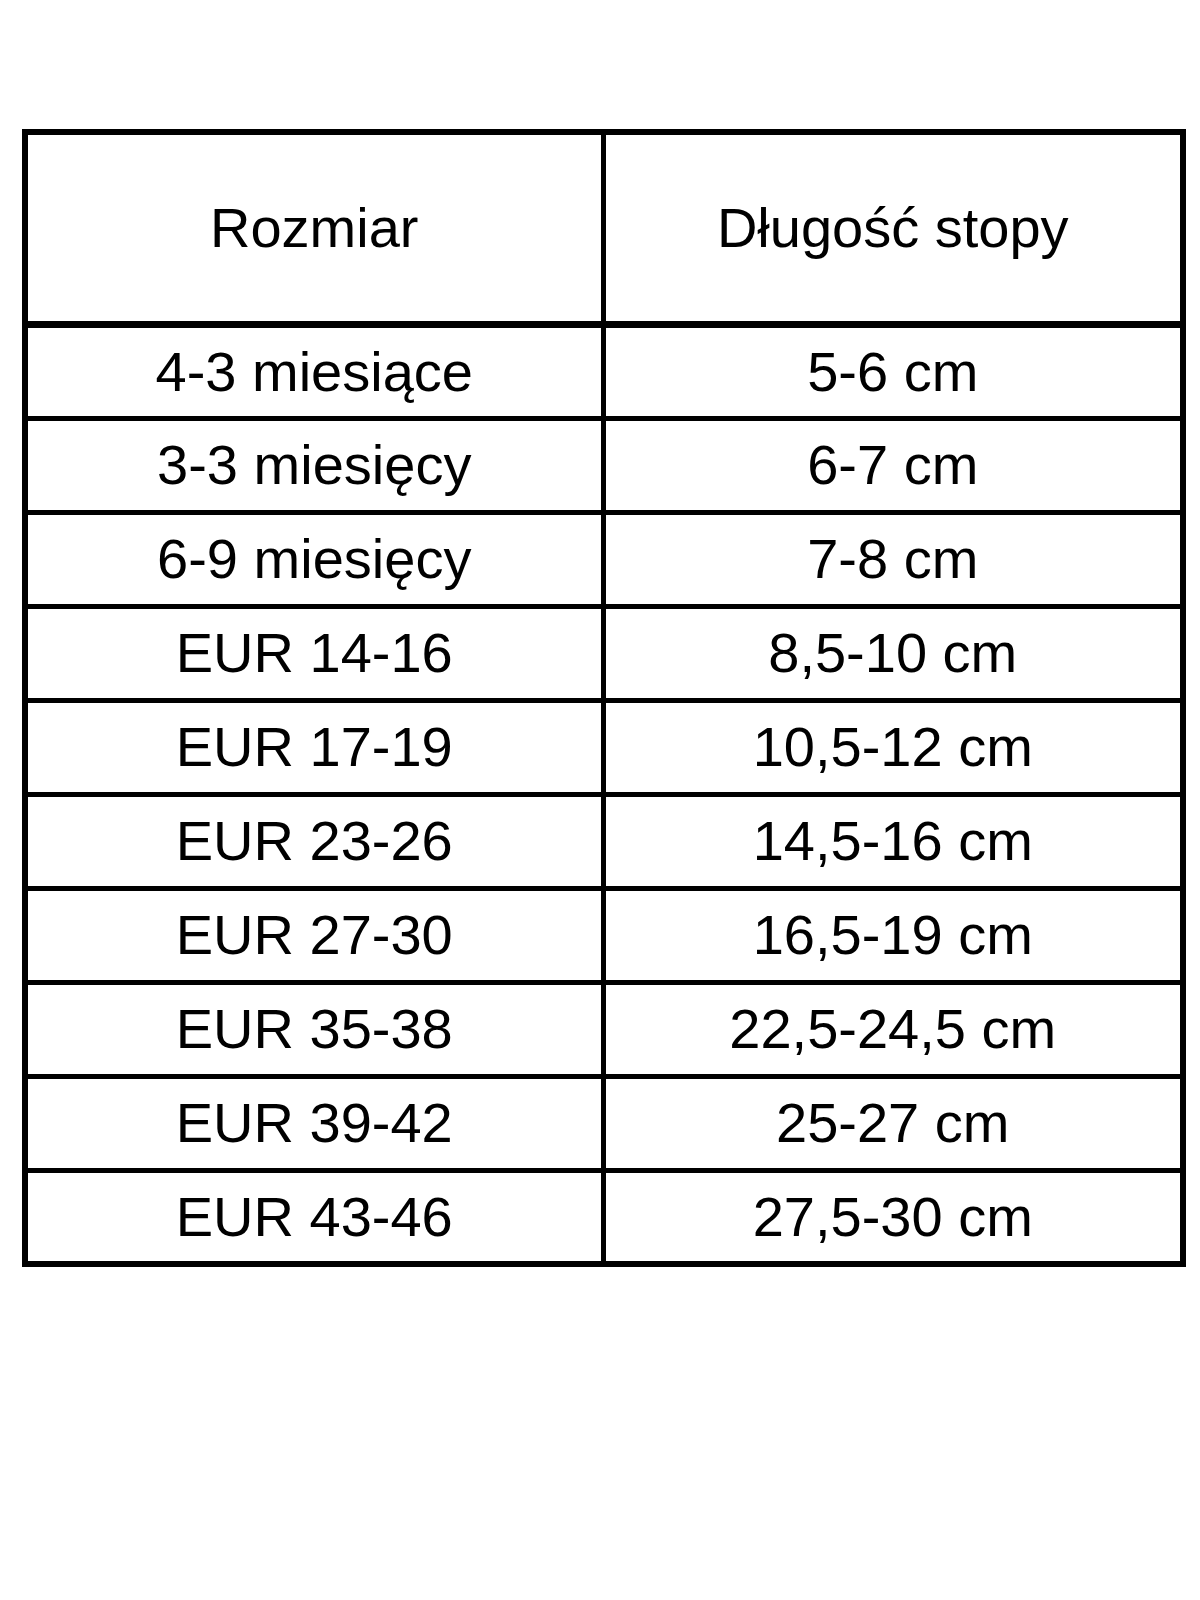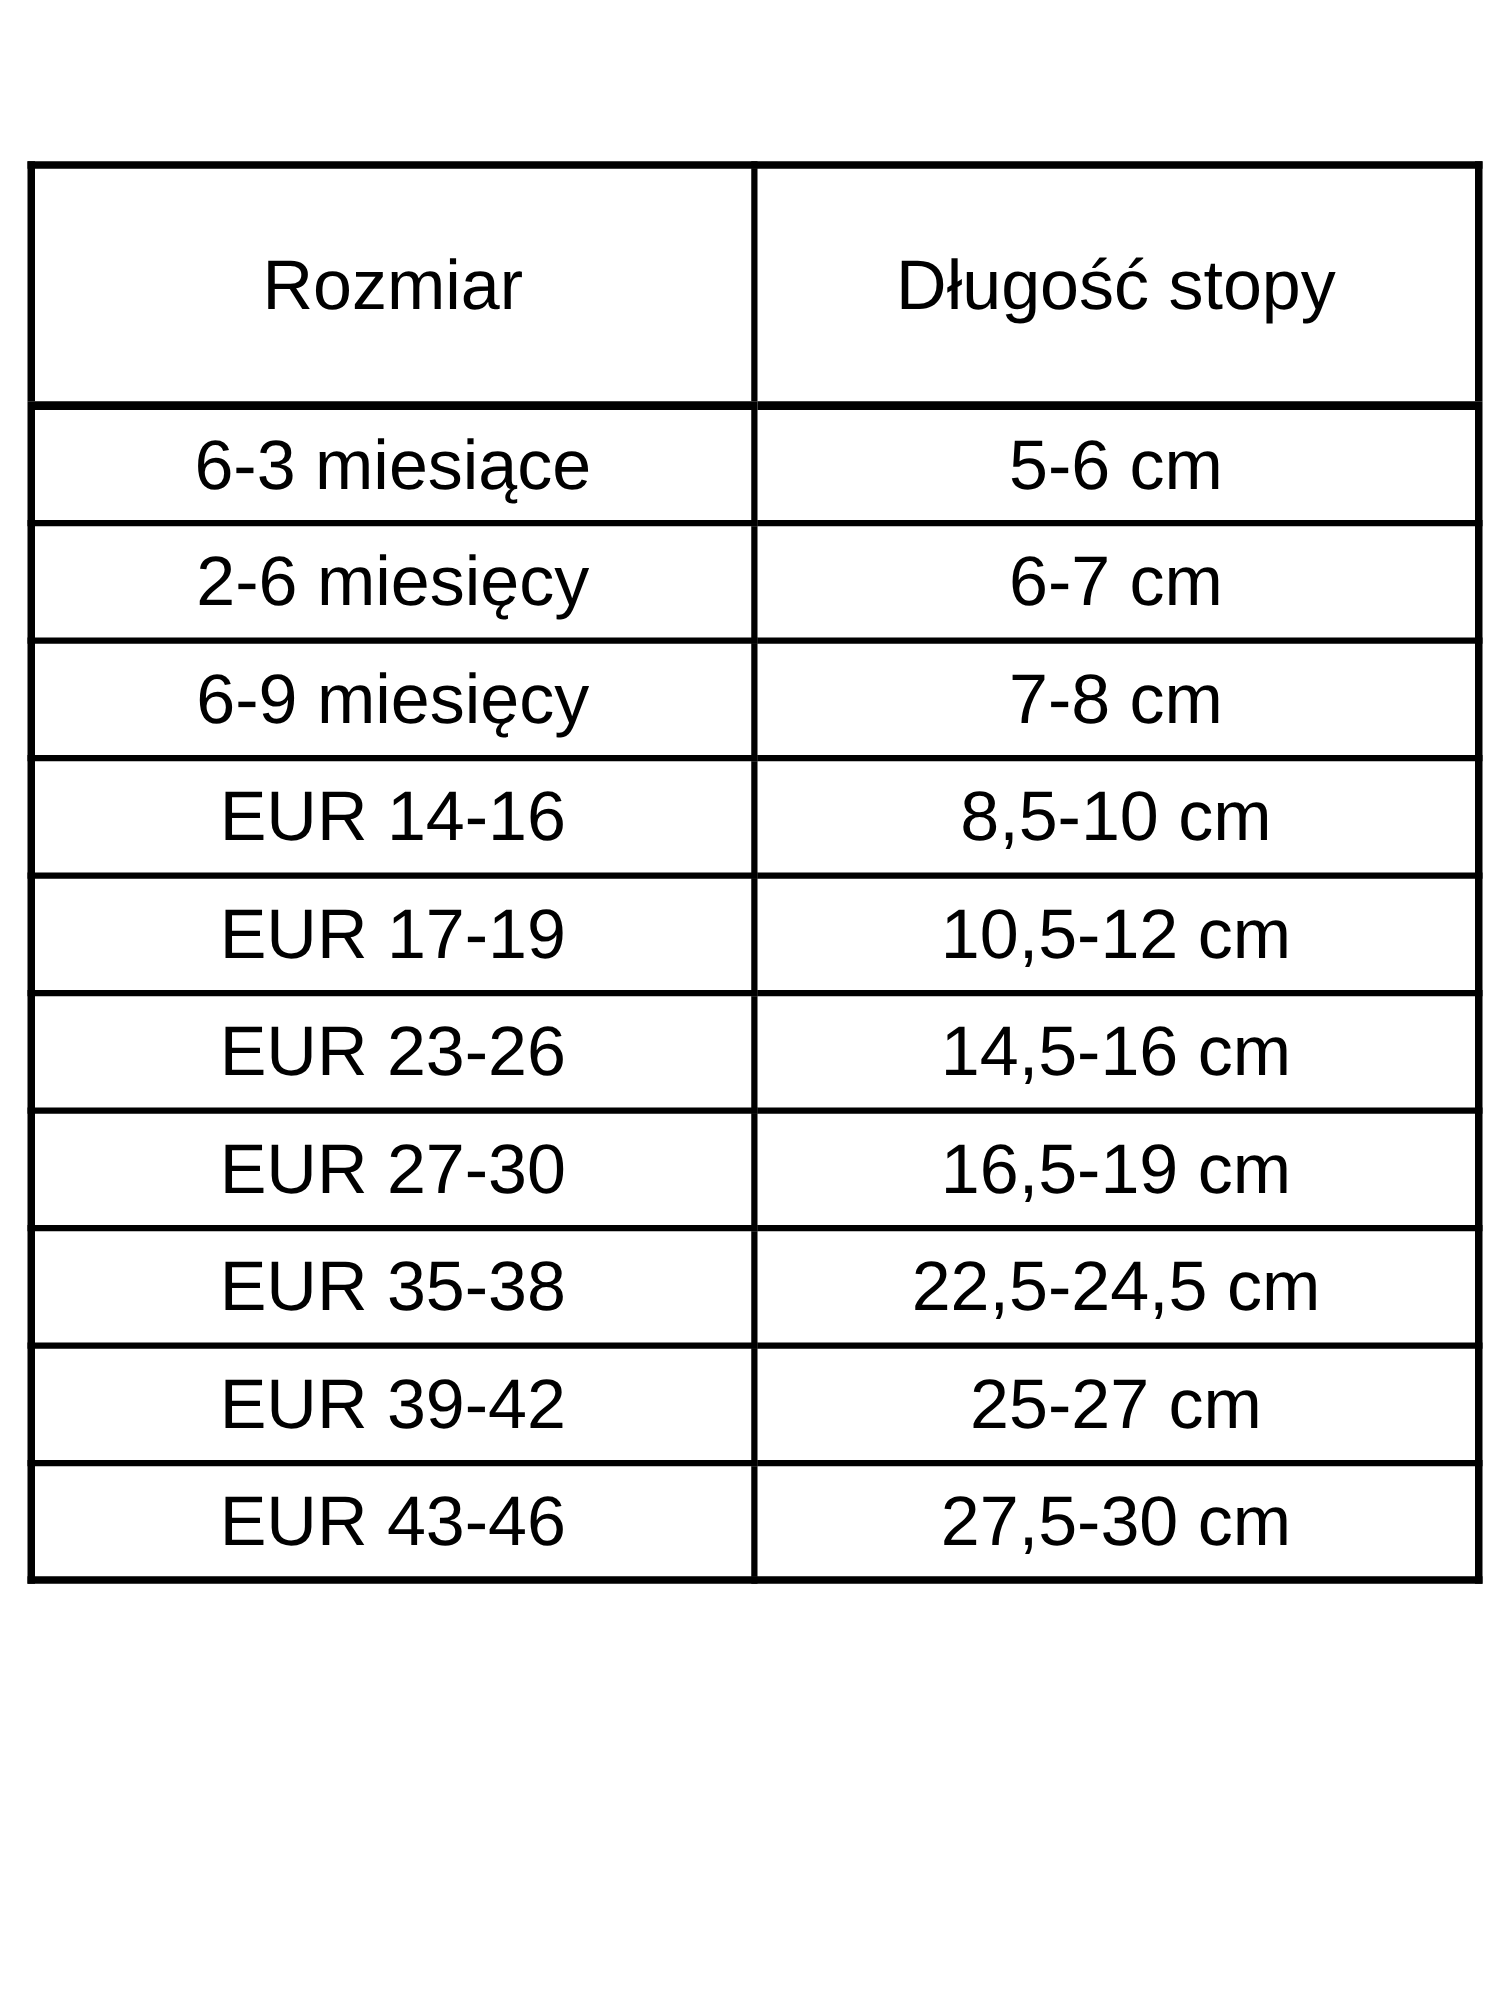--- a/index.html
+++ b/index.html
@@ -65,25 +65,25 @@
     </colgroup>
     <thead>
       <tr>
         <th>Rozmiar</th>
         <th>Długość stopy</th>
       </tr>
     </thead>
     <tbody>
 
     <tr>
-          <td>6-3 miesiące</td>
+          <td>4-3 miesiące</td>
           <td>5-6 cm</td>
         </tr>
         <tr>
-          <td>2-6 miesięcy</td>
+          <td>3-3 miesięcy</td>
           <td>6-7 cm</td>
         </tr>
         <tr>
           <td>6-9 miesięcy</td>
           <td>7-8 cm</td>
         </tr>
         <tr>
           <td>EUR 14-16</td>
           <td>8,5-10 cm</td>
         </tr>

